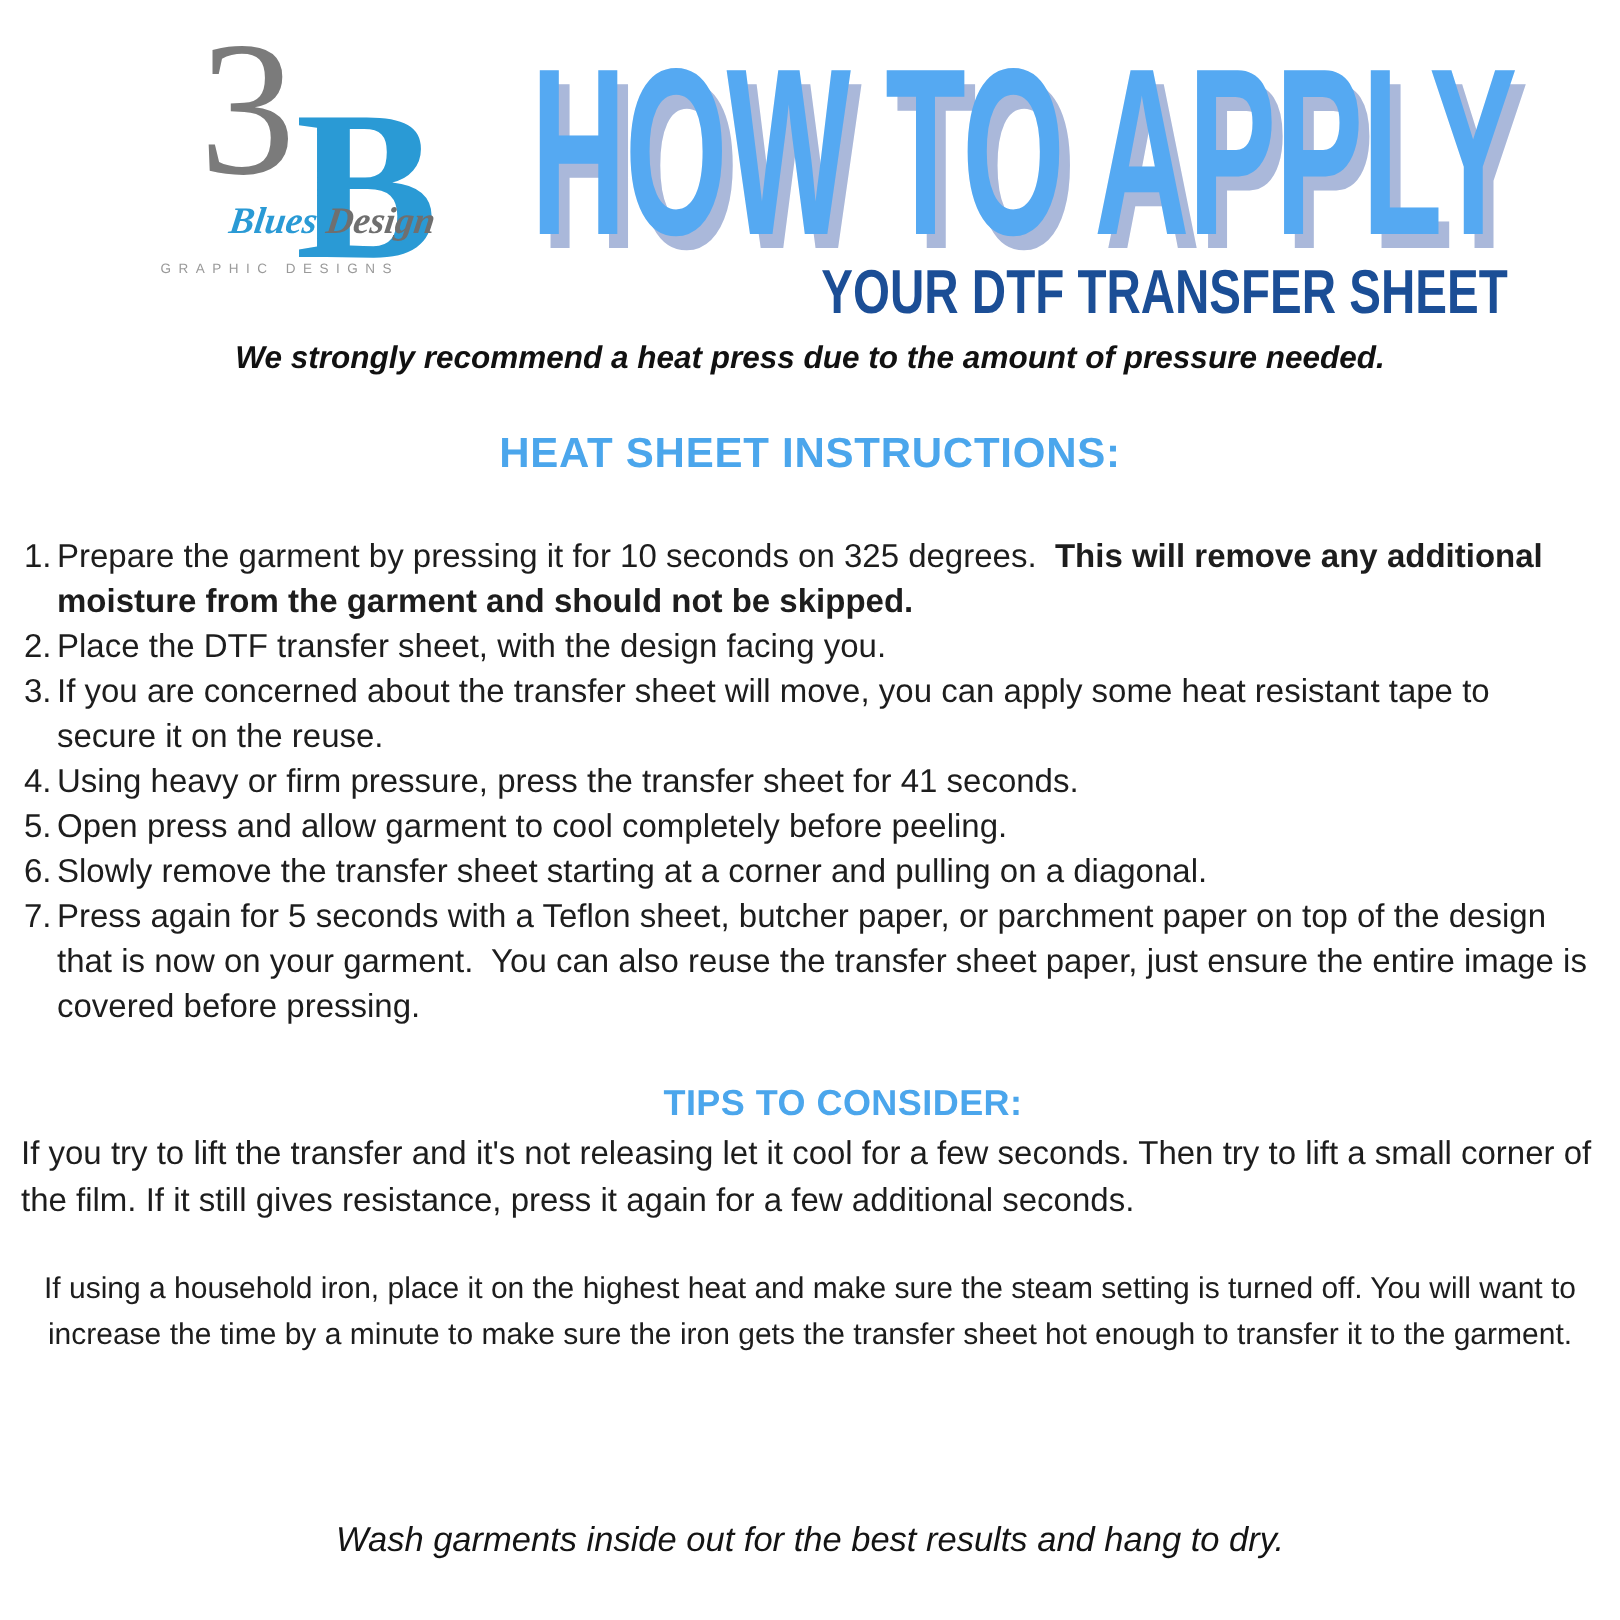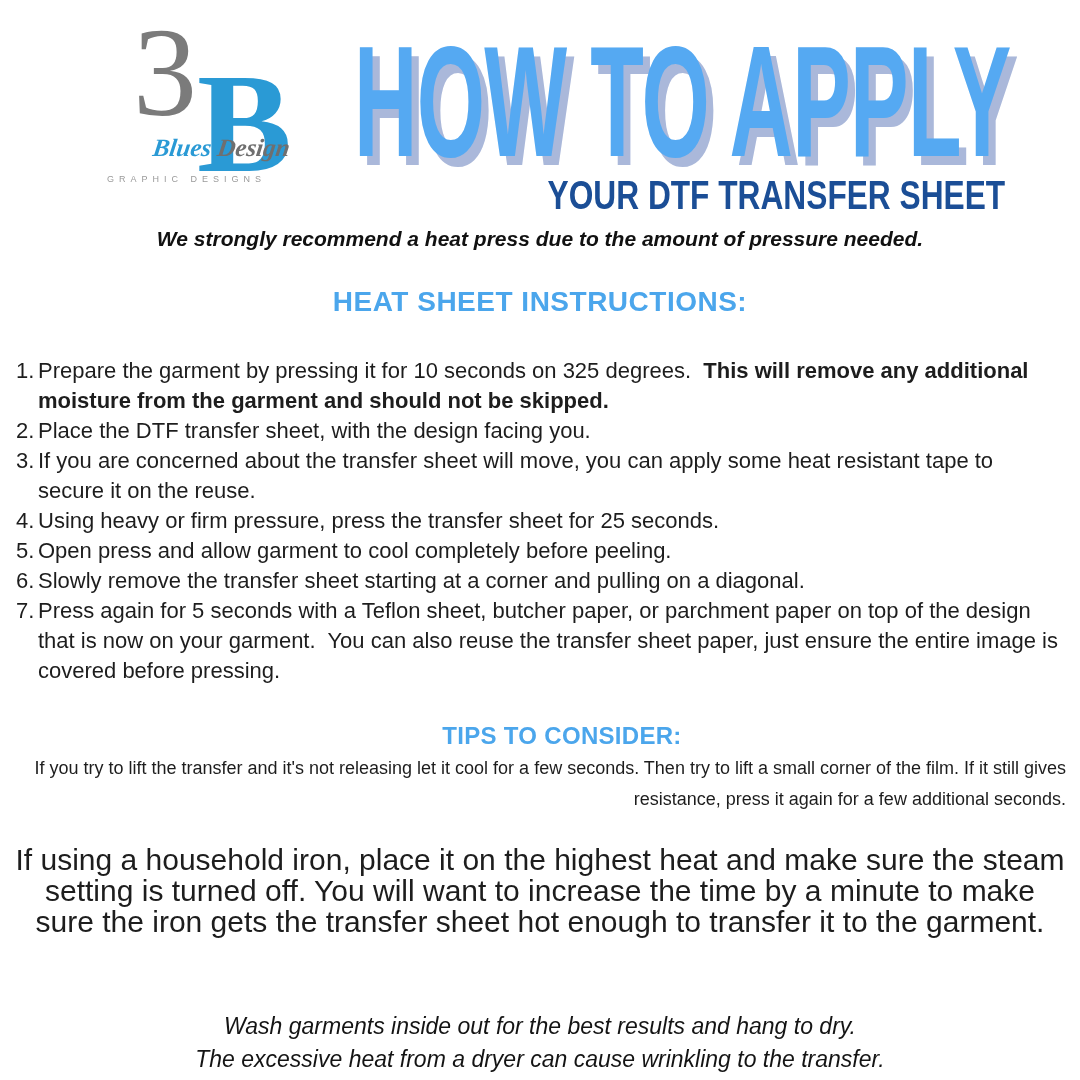--- a/index.html
+++ b/index.html
@@ -92,25 +92,25 @@
   .li-text .b { font-weight:700; }
 
   
   .tips-heading {
     position:absolute; left:0; right:0; top:722px;
     text-align:center; font-size:24px; font-weight:700;
     color:#4ba6ec; letter-spacing:0.3px;padding-left:44px;
   }
   .tips-para {
     position:absolute; left:14px; right:14px; top:753px;
-    text-align:right; font-size:18px; line-height:31px;
+    text-align:left; font-size:22px; line-height:31px;
   }
   .iron-para {
     position:absolute; left:14px; right:14px; top:844px;
-    text-align:center; font-size:30px; line-height:31px;
+    text-align:center; font-size:20px; line-height:31px;
   }
 
   
   .footer {
     position:absolute; left:14px; right:14px; top:1010px;
     text-align:center; font-style:italic;
     font-size:23px; line-height:33px; color:#141414;
   }
 </style>
 </head>
@@ -142,21 +142,21 @@
       <div class="li-row">
         <span class="li-num">2.</span>
         <span class="li-text"><span>Place the DTF transfer sheet, with the design facing you.</span></span>
       </div>
       <div class="li-row">
         <span class="li-num">3.</span>
         <span class="li-text"><span>If you are concerned about the transfer sheet will move, you can apply some heat resistant tape to secure it on the reuse.</span></span>
       </div>
       <div class="li-row">
         <span class="li-num">4.</span>
-        <span class="li-text"><span>Using heavy or firm pressure, press the transfer sheet for 25 seconds.</span></span>
+        <span class="li-text"><span>Using heavy or firm pressure, press the transfer sheet for 41 seconds.</span></span>
       </div>
       <div class="li-row">
         <span class="li-num">5.</span>
         <span class="li-text"><span>Open press and allow garment to cool completely before peeling.</span></span>
       </div>
       <div class="li-row">
         <span class="li-num">6.</span>
         <span class="li-text"><span>Slowly remove the transfer sheet starting at a corner and pulling on a diagonal.</span></span>
       </div>
       <div class="li-row">
@@ -164,16 +164,15 @@
         <span class="li-text"><span>Press again for 5 seconds with a Teflon sheet, butcher paper, or parchment paper on top of the design that is now on your garment.  You can also reuse the transfer sheet paper, just ensure the entire image is covered before pressing.</span></span>
       </div>
     </div>
 
   <div class="tips-heading">TIPS TO CONSIDER:</div>
   <div class="tips-para">If you try to lift the transfer and it's not releasing let it cool for a few seconds. Then try to lift a small corner of the film. If it still gives resistance, press it again for a few additional seconds.</div>
   <div class="iron-para">If using a household iron, place it on the highest heat and make sure the steam setting is turned off. You will want to increase the time by a minute to make sure the iron gets the transfer sheet hot enough to transfer it to the garment.</div>
 
   <div class="footer">
     <div>Wash garments inside out for the best results and hang to dry.</div>
-    <div>The excessive heat from a dryer can cause wrinkling to the transfer.</div>
   </div>
 
 </div>
 
 </body></html>

